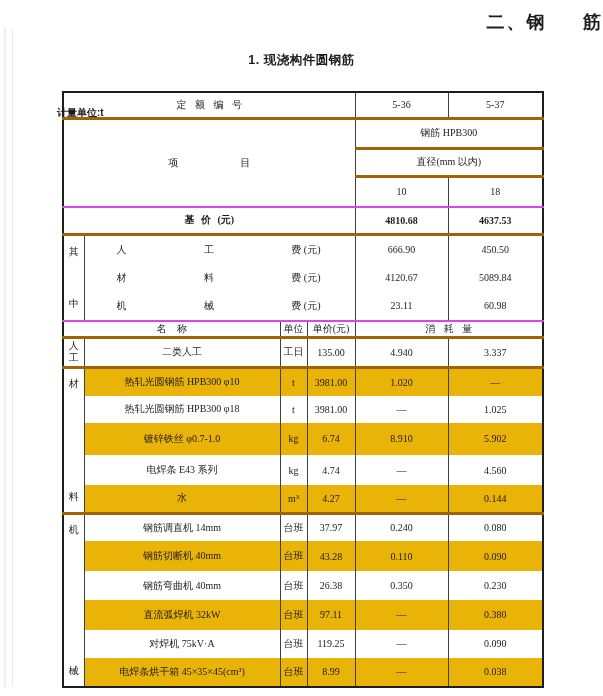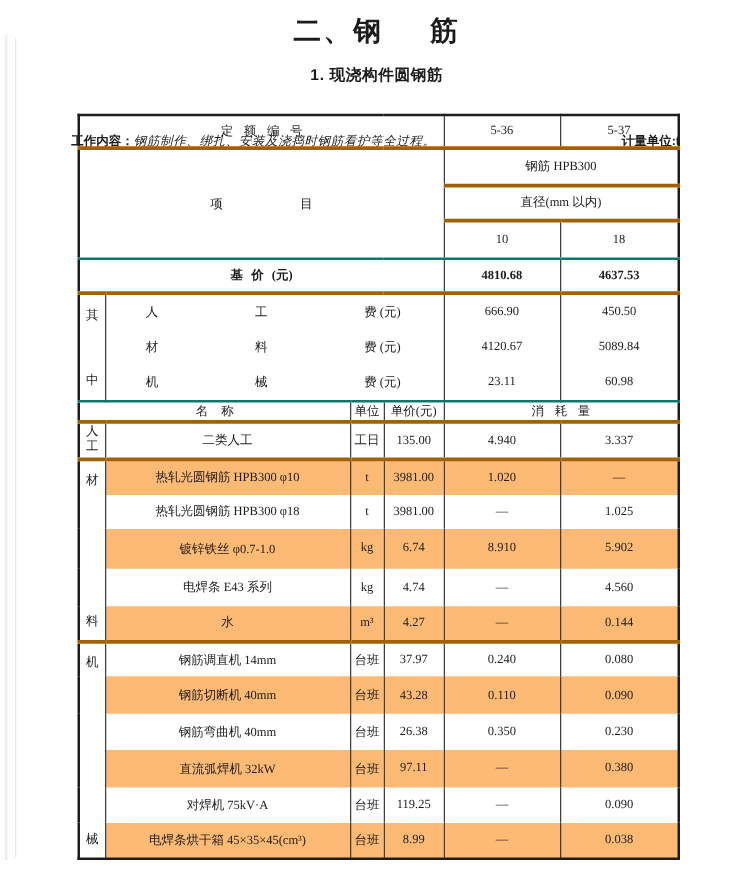--- a/index.html
+++ b/index.html
@@ -4,39 +4,39 @@
 <style>
   html,body{margin:0;padding:0;}
   body{
     width:603px;height:696px;background:#ffffff;position:relative;overflow:hidden;
     font-family:"Liberation Serif","DejaVu Serif",serif;color:#1c1c1c;
   }
   .streak{position:absolute;pointer-events:none;}
   .streak.s1{left:4px;top:28px;width:2px;height:660px;background:#efefef;}
   .streak.s2{left:12px;top:30px;width:1px;height:656px;background:#e9e9e9;}
 
-  .title{position:absolute;top:10px;left:0;width:603px;text-align:center;
-         font-size:22px;font-weight:bold;word-spacing:30px;letter-spacing:2px;}
+  .title{position:absolute;top:10px;left:0;width:603px;text-align:right;
+         font-size:18px;font-weight:bold;word-spacing:30px;letter-spacing:2px;}
   .subtitle{position:absolute;top:52px;left:0;width:603px;text-align:center;
             font-family:"Liberation Sans",sans-serif;font-size:12.5px;font-weight:bold;letter-spacing:0.5px;}
   .info{position:absolute;top:74px;left:57px;width:487px;display:flex;
         justify-content:space-between;align-items:baseline;font-size:10px;}
   .info .lbl{font-weight:bold;font-family:"Liberation Sans",sans-serif;}
   .info .txt{font-style:italic;letter-spacing:0.5px;}
   .info .unit{font-weight:bold;font-family:"Liberation Sans",sans-serif;margin-top:32px;}
 
   table.quota{position:absolute;left:62px;top:91px;border-collapse:collapse;
               table-layout:fixed;border:2px solid #1d1d1d;}
   table.quota td{padding:0;font-size:10px;vertical-align:middle;text-align:center;
                  border-left:1px solid #3f3f3f;border-right:1px solid #3f3f3f;
                  border-top:none;border-bottom:none;overflow:hidden;}
   tr.hline>td{border-top:3px solid #a16207;font-family:Liberation Serif, serif;}
-  tr.hstrong>td{border-top:2px solid #0f766e;}
+  tr.hstrong>td{border-top:2px solid #d946ef;}
   tr.bp>td{font-weight:bold;}
-  tr.shaded>td{background:#fdba74;}
+  tr.shaded>td{background:#eab308;}
   table.quota td.grp{background:#ffffff;}
   td.name{text-align:left;padding-left:7px;}
   td.price{text-align:right;padding-right:5px;}
   td.unit{font-size:9.5px;}
   .ws4{word-spacing:4px;}
   .ws6{word-spacing:6px;text-align:center;}
   .ws8{word-spacing:8px;}
   .xm{display:flex;justify-content:center;gap:62px;}
   .stack2{display:flex;flex-direction:column;justify-content:center;align-items:center;line-height:12px;}
   .stack-sb{display:flex;flex-direction:column;justify-content:space-between;align-items:center;
@@ -51,21 +51,20 @@
 </head>
 <body>
 
 <div class="streak s1"></div>
 <div class="streak s2"></div>
 
 <div class="title">二、钢 筋</div>
 <div class="subtitle">1. 现浇构件圆钢筋</div>
 
 <div class="info">
-  <span><span class="lbl">工作内容：</span><span class="txt">钢筋制作、绑扎、安装及浇捣时钢筋看护等全过程。</span></span>
   <span class="unit">计量单位:t</span>
 </div>
 
 <table class="quota">
   <colgroup>
     <col style="width:21px">
       <col style="width:196px">
       <col style="width:27px">
     <col style="width:48px">
       <col style="width:93px">

